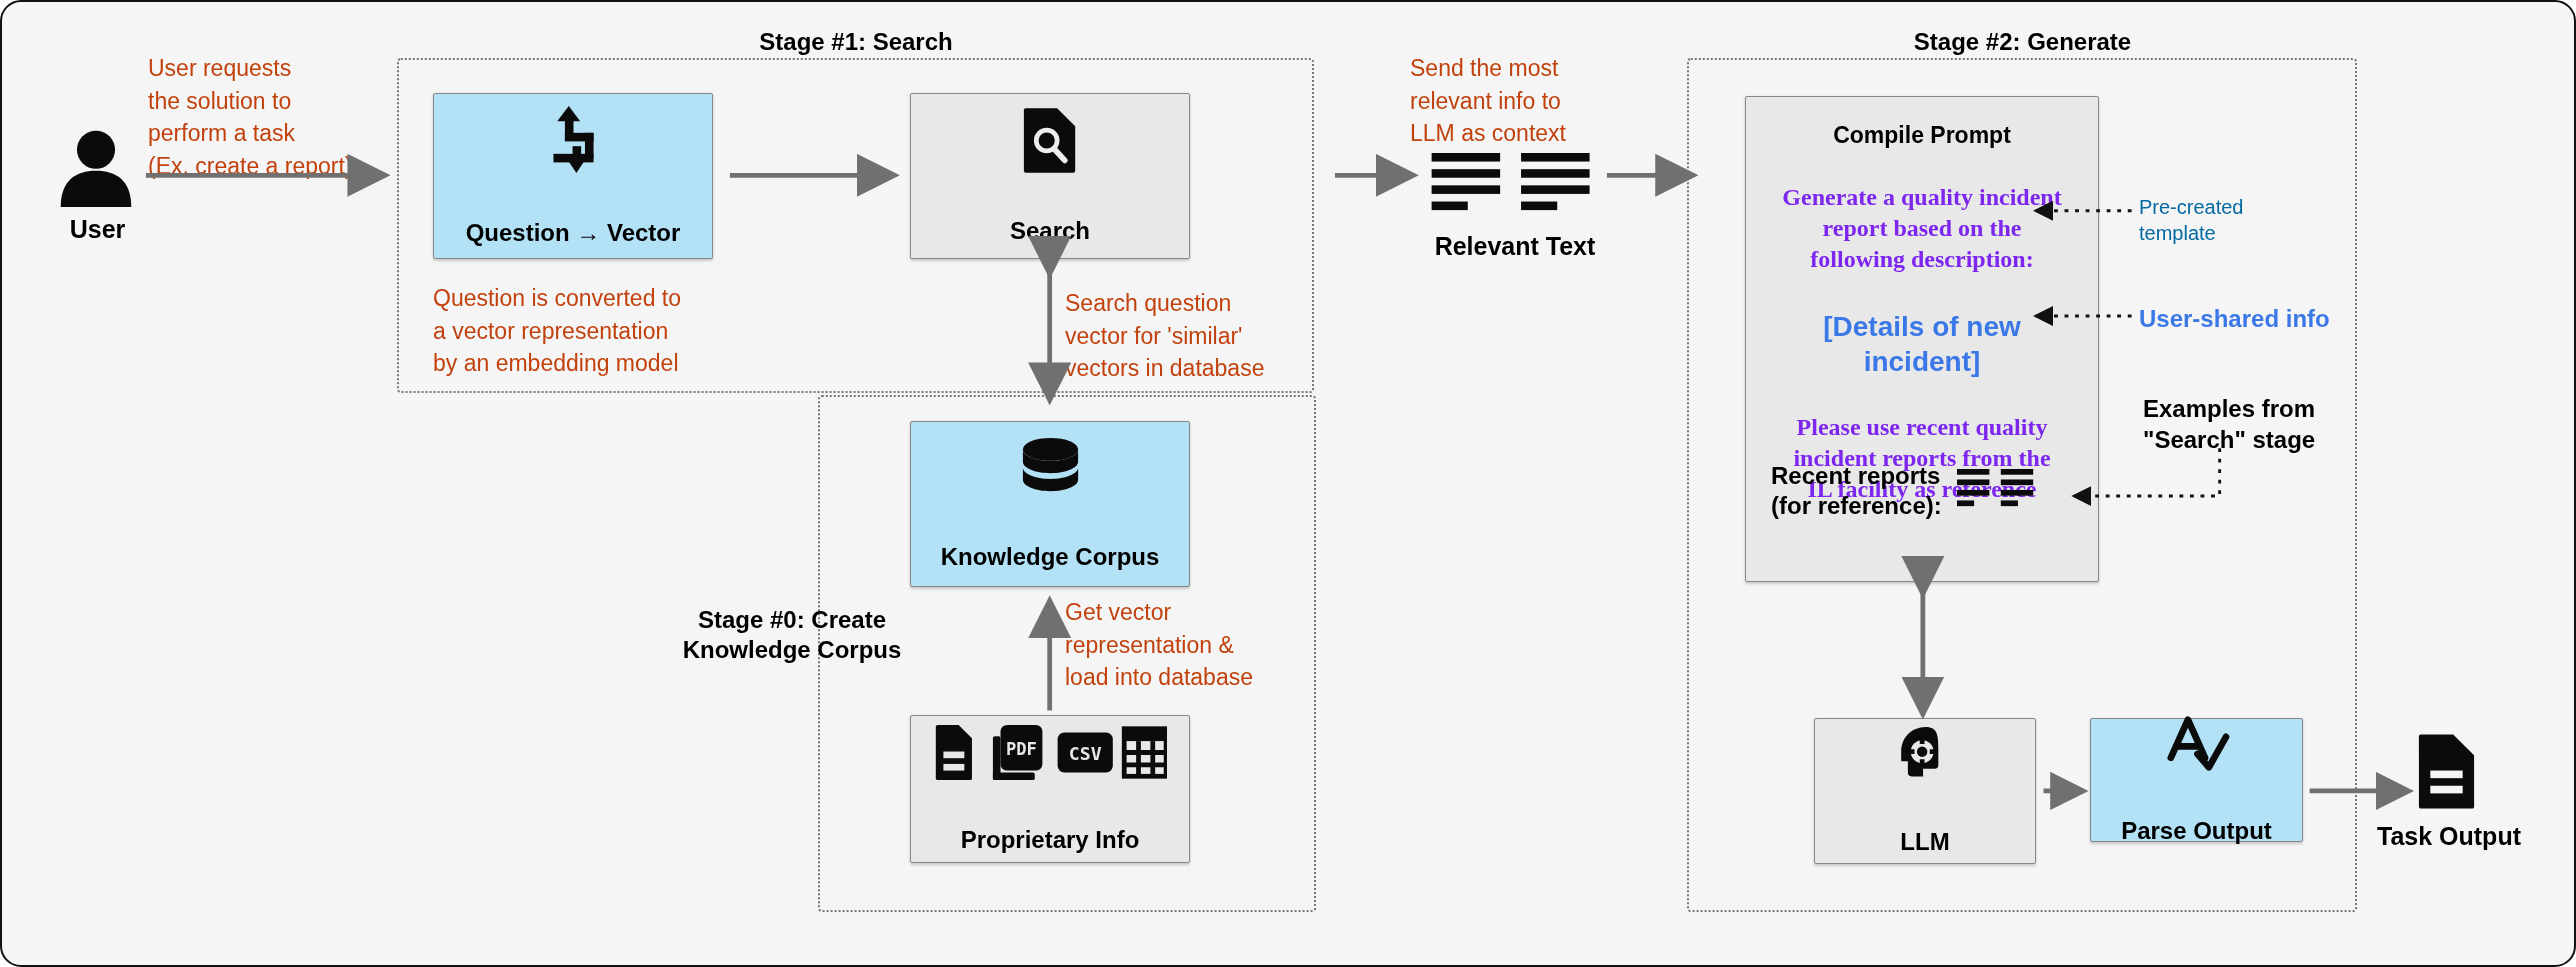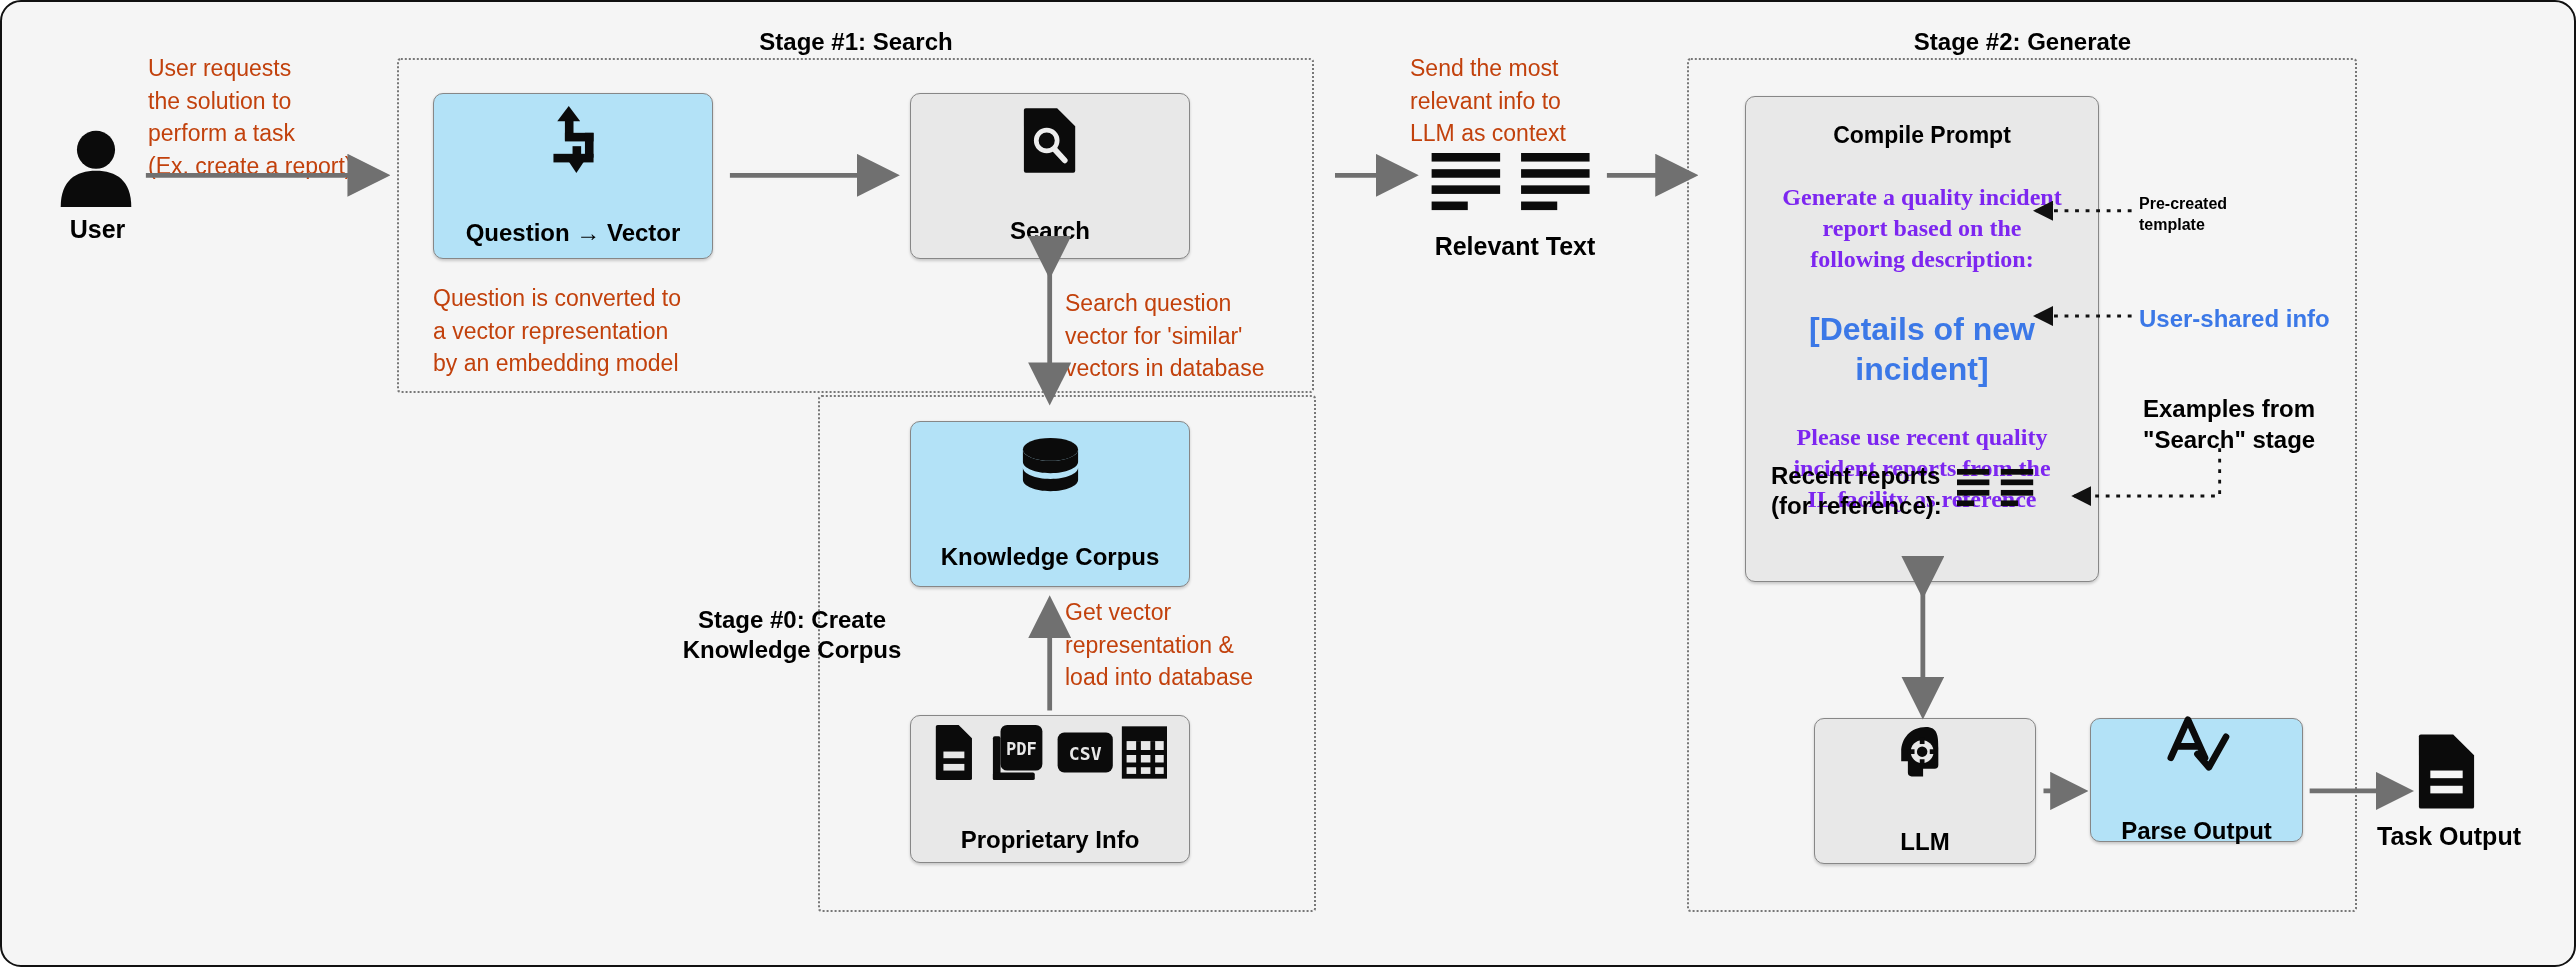--- a/index.html
+++ b/index.html
@@ -33,21 +33,21 @@
     white-space:nowrap;
     text-align:center;
     line-height:1.25;
   }
 
   
   .node{
     position:absolute;
     box-sizing:border-box;
     border:1.9px solid #878787;
-    border-radius:10px;
+    border-radius:2px;
     display:flex;
     flex-direction:column;
     align-items:center;
     justify-content:center;
     box-shadow:0 1.9px 2.9px rgba(0,0,0,.18);
   }
   .node.blue{ background:#b3e2f7; }
   .node.grey{ background:#e8e8e8; }
   .node-label{
     font-weight:bold;
@@ -99,39 +99,39 @@
     font-weight:bold;
     font-size:24px;
     color:#7d26f0;
     text-align:center;
     line-height:1.3;
     white-space:pre-line;
   }
   .prompt-blue{
     position:absolute;
     font-weight:bold;
-    font-size:32px;
+    font-size:28px;
     color:#3b78e7;
     text-align:center;
     line-height:1.25;
     white-space:pre-line;
   }
   .prompt-black{
     position:absolute;
     font-weight:bold;
     font-size:24px;
     color:#000;
     line-height:1.25;
     white-space:pre-line;
   }
   .annot-purple{
     position:absolute;
-    font-weight:bold;
-    font-size:16px;
-    color:#000000;
+    font-weight:normal;
+    font-size:20px;
+    color:#0369a1;
     line-height:1.3;
     white-space:pre-line;
   }
   .annot-blue{
     position:absolute;
     font-weight:bold;
     font-size:24px;
     color:#3b78e7;
     line-height:1.3;
     white-space:pre-line;

